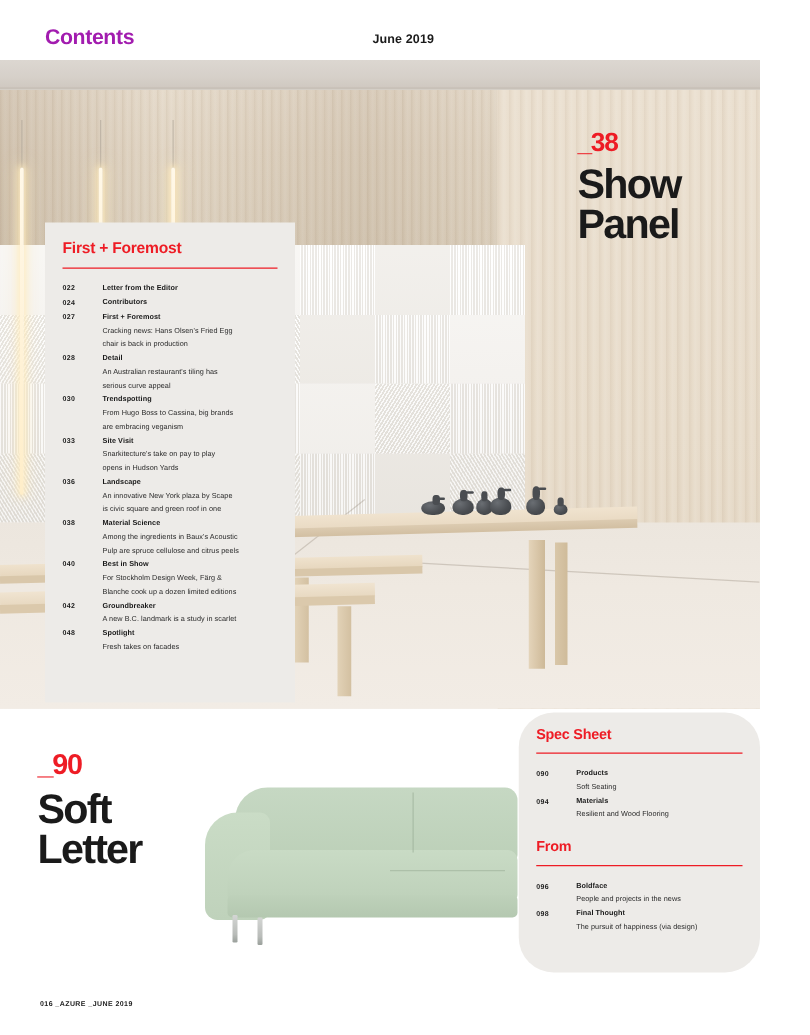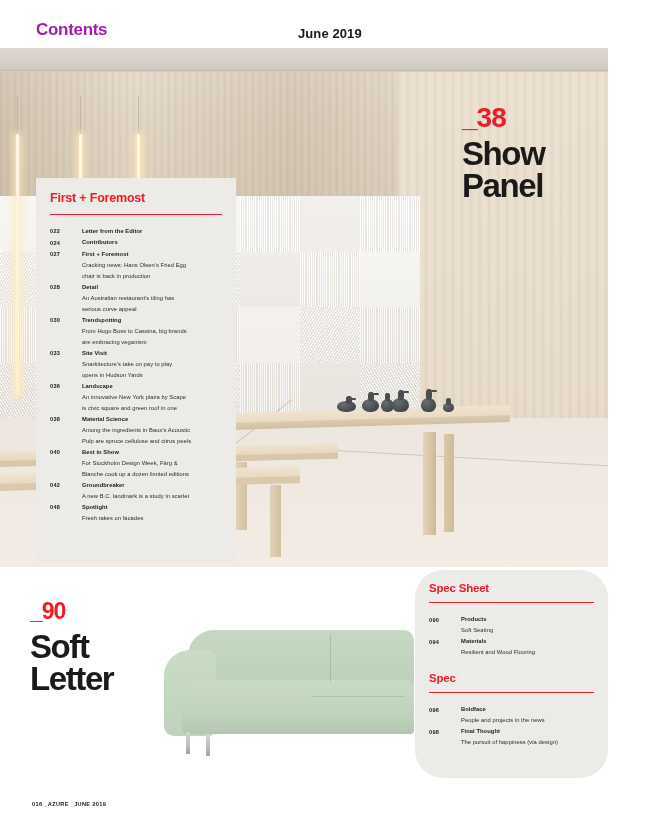--- a/index.html
+++ b/index.html
@@ -22,21 +22,21 @@
     left: 36px; top: 20px;
     width: 572px; height: 26px;
   }
   .masthead-title {
     position:absolute; left:0; top:0;
     font-size: 17px; font-weight: 700; color: #a21caf;
     letter-spacing: -0.3px;
   }
   .masthead-date {
     position:absolute; left: 262px; top: 6px;
-    font-size: 13px; font-weight: 700; color: #1a1a1a;
+    font-size: 10px; font-weight: 700; color: #1a1a1a;
     letter-spacing: 0.1px;
   }
 
   
   .photo-top {
     position: absolute;
     left: 0; top: 48px;
     width: 608px; height: 519px;
     overflow: hidden;
     background: #efeae4;
@@ -210,21 +210,21 @@
   .toc-desc {
     font-size:5.8px; font-weight:400; color:#2a2a2a;
     line-height:11px; letter-spacing:0.05px;
   }
 
   
   .feature-top {
     position:absolute; left:462px; top:104px; width:150px;
   }
   .feat-num {
-    font-size:28px; font-weight:700; color:#ee1c25;
+    font-size:21px; font-weight:700; color:#ee1c25;
     letter-spacing:-1px; line-height:1;
   }
   .feat-title {
     margin-top:6px;
     font-size:33px; font-weight:700; color:#1a1a1a;
     line-height:0.98; letter-spacing:-1.4px;
   }
 
   
   .feature-bottom {
@@ -526,21 +526,21 @@
         <div class="toc-row">
           <div class="toc-num">094</div>
           <div class="toc-txt">
             <div class="toc-title">Materials</div>
             <div class="toc-desc">Resilient and Wood Flooring</div>
           </div>
         </div>
       </div>
 
     <div class="spec-gap"></div>
-    <div class="sec-title-sm">Spec</div>
+    <div class="sec-title-sm">From</div>
     <div class="sec-rule"></div>
     <div class="toc" id="plus-list">
         <div class="toc-row">
           <div class="toc-num">096</div>
           <div class="toc-txt">
             <div class="toc-title">Boldface</div>
             <div class="toc-desc">People and projects in the news</div>
           </div>
         </div>
         <div class="toc-row">

